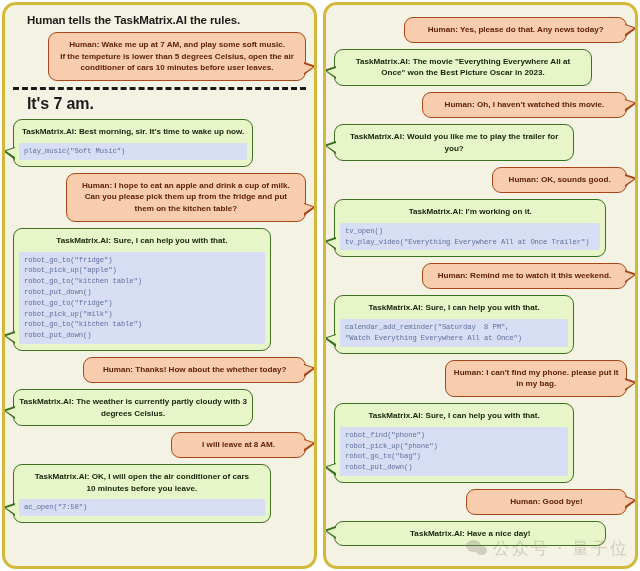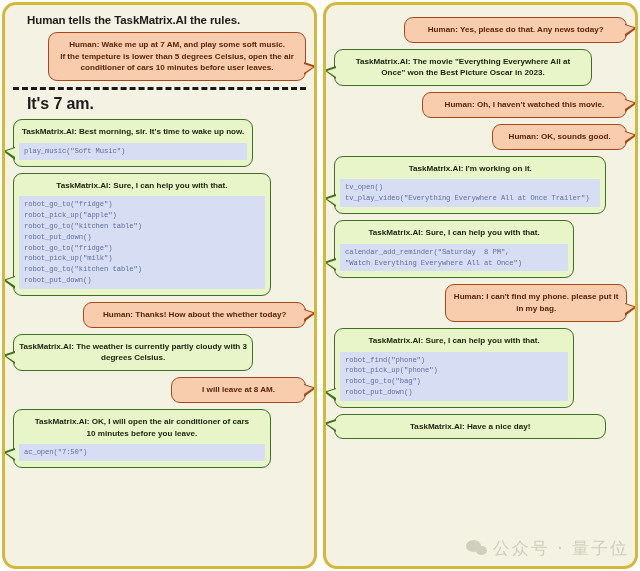--- a/index.html
+++ b/index.html
@@ -191,20 +191,27 @@
 
       <div class="heading small">It's 7 am.</div>
 
       <div class="row left">
         <div class="bubble ai w-82">
           <span class="bubble-text">TaskMatrix.AI: Best morning, sir. It's time to wake up now.</span>
           <div class="code">play_music("Soft Music")</div>
         </div>
       </div>
 
+      <div class="row right">
+        <div class="bubble human w-82">
+          <span class="bubble-text">Human: I hope to eat an apple and drink a cup of milk.
+Can you please pick them up from the fridge and put
+them on the kitchen table?</span>
+        </div>
+      </div>
 
       <div class="row left">
         <div class="bubble ai w-88">
           <span class="bubble-text">TaskMatrix.AI: Sure, I can help you with that.</span>
           <div class="code">robot_go_to("fridge")
 robot_pick_up("apple")
 robot_go_to("kitchen table")
 robot_put_down()
 robot_go_to("fridge")
 robot_pick_up("milk")
@@ -258,35 +265,45 @@
 Once" won the Best Picture Oscar in 2023.</span>
         </div>
       </div>
 
       <div class="row right">
         <div class="bubble human w-70">
           <span class="bubble-text">Human: Oh, I haven't watched this movie.</span>
         </div>
       </div>
 
+      <div class="row left">
+        <div class="bubble ai w-82">
+          <span class="bubble-text">TaskMatrix.AI: Would you like me to play the trailer for you?</span>
+        </div>
+      </div>
 
       <div class="row right">
         <div class="bubble human w-46">
           <span class="bubble-text">Human: OK, sounds good.</span>
         </div>
       </div>
 
       <div class="row left">
         <div class="bubble ai w-95">
           <span class="bubble-text">TaskMatrix.AI: I'm working on it.</span>
           <div class="code">tv_open()
 tv_play_video("Everything Everywhere All at Once Trailer")</div>
         </div>
       </div>
 
+      <div class="row right">
+        <div class="bubble human w-70">
+          <span class="bubble-text">Human: Remind me to watch it this weekend.</span>
+        </div>
+      </div>
 
       <div class="row left">
         <div class="bubble ai w-82">
           <span class="bubble-text">TaskMatrix.AI: Sure, I can help you with that.</span>
           <div class="code">calendar_add_reminder("Saturday  8 PM",
 "Watch Everything Everywhere All at Once")</div>
         </div>
       </div>
 
       <div class="row right">
@@ -299,20 +316,25 @@
       <div class="row left">
         <div class="bubble ai w-82">
           <span class="bubble-text">TaskMatrix.AI: Sure, I can help you with that.</span>
           <div class="code">robot_find("phone")
 robot_pick_up("phone")
 robot_go_to("bag")
 robot_put_down()</div>
         </div>
       </div>
 
+      <div class="row right">
+        <div class="bubble human w-55">
+          <span class="bubble-text">Human: Good bye!</span>
+        </div>
+      </div>
 
       <div class="row left">
         <div class="bubble ai w-95">
           <span class="bubble-text">TaskMatrix.AI: Have a nice day!</span>
         </div>
       </div>
 
       <div class="watermark">
         <span class="wm-bubbles">
           <span class="b1"></span>

